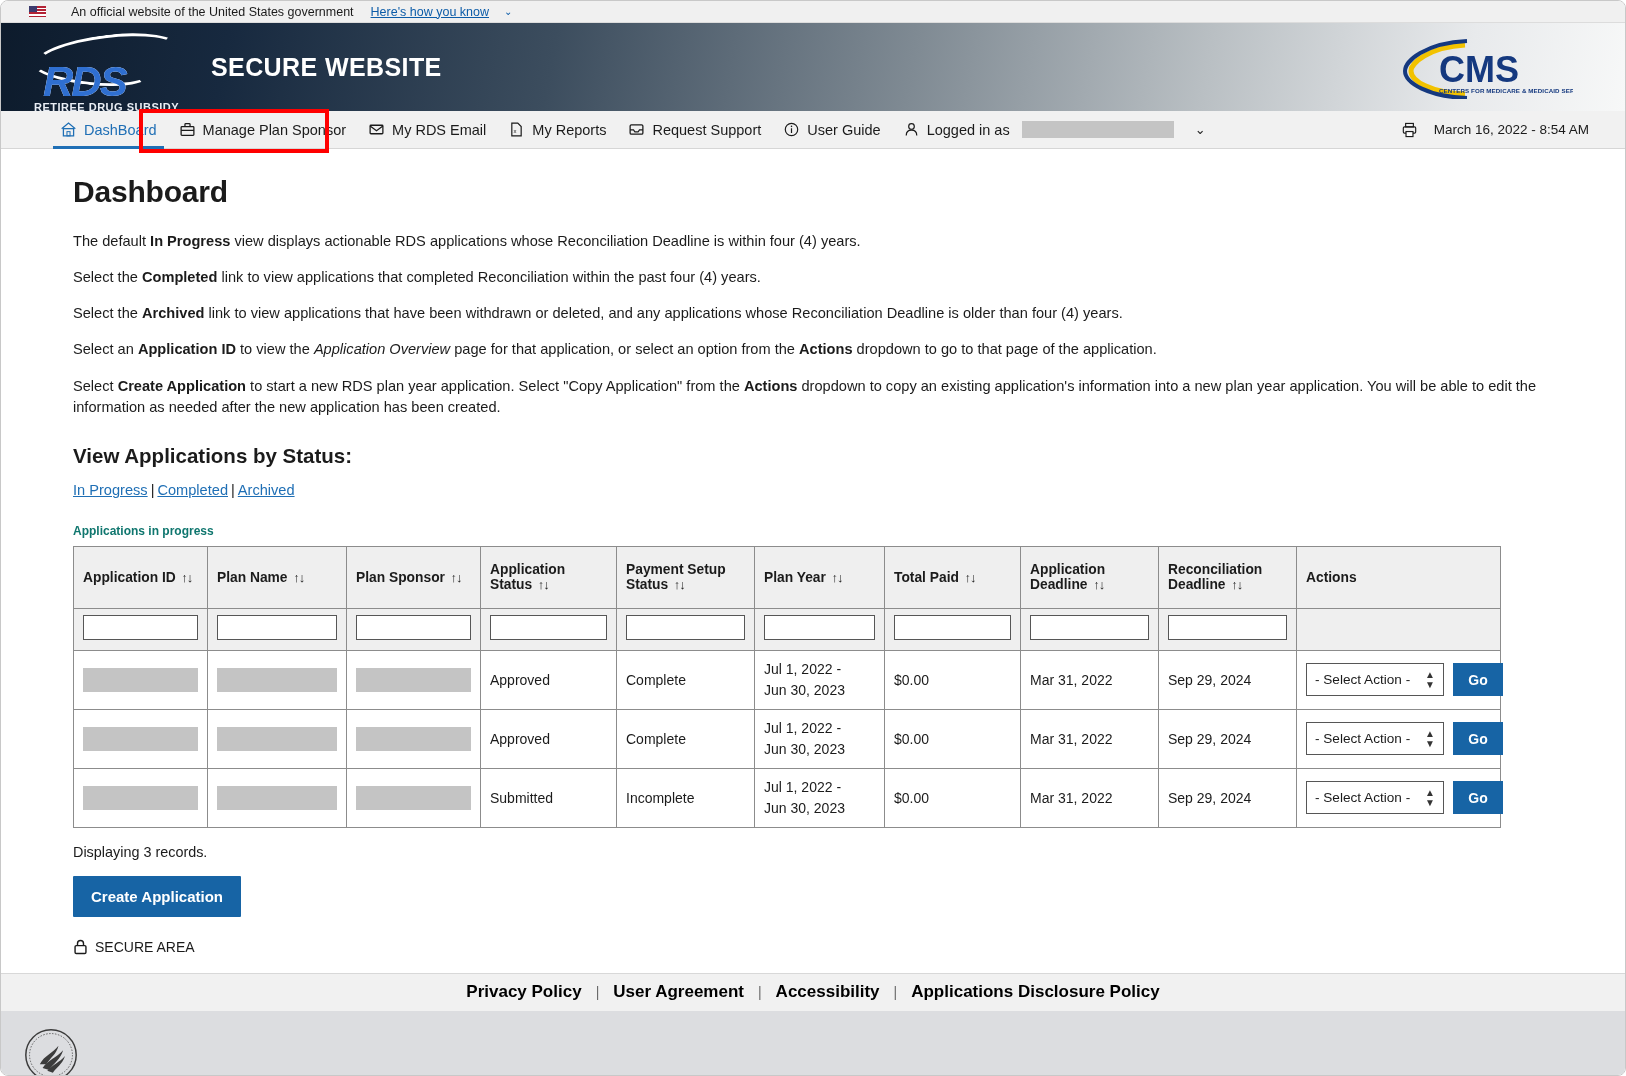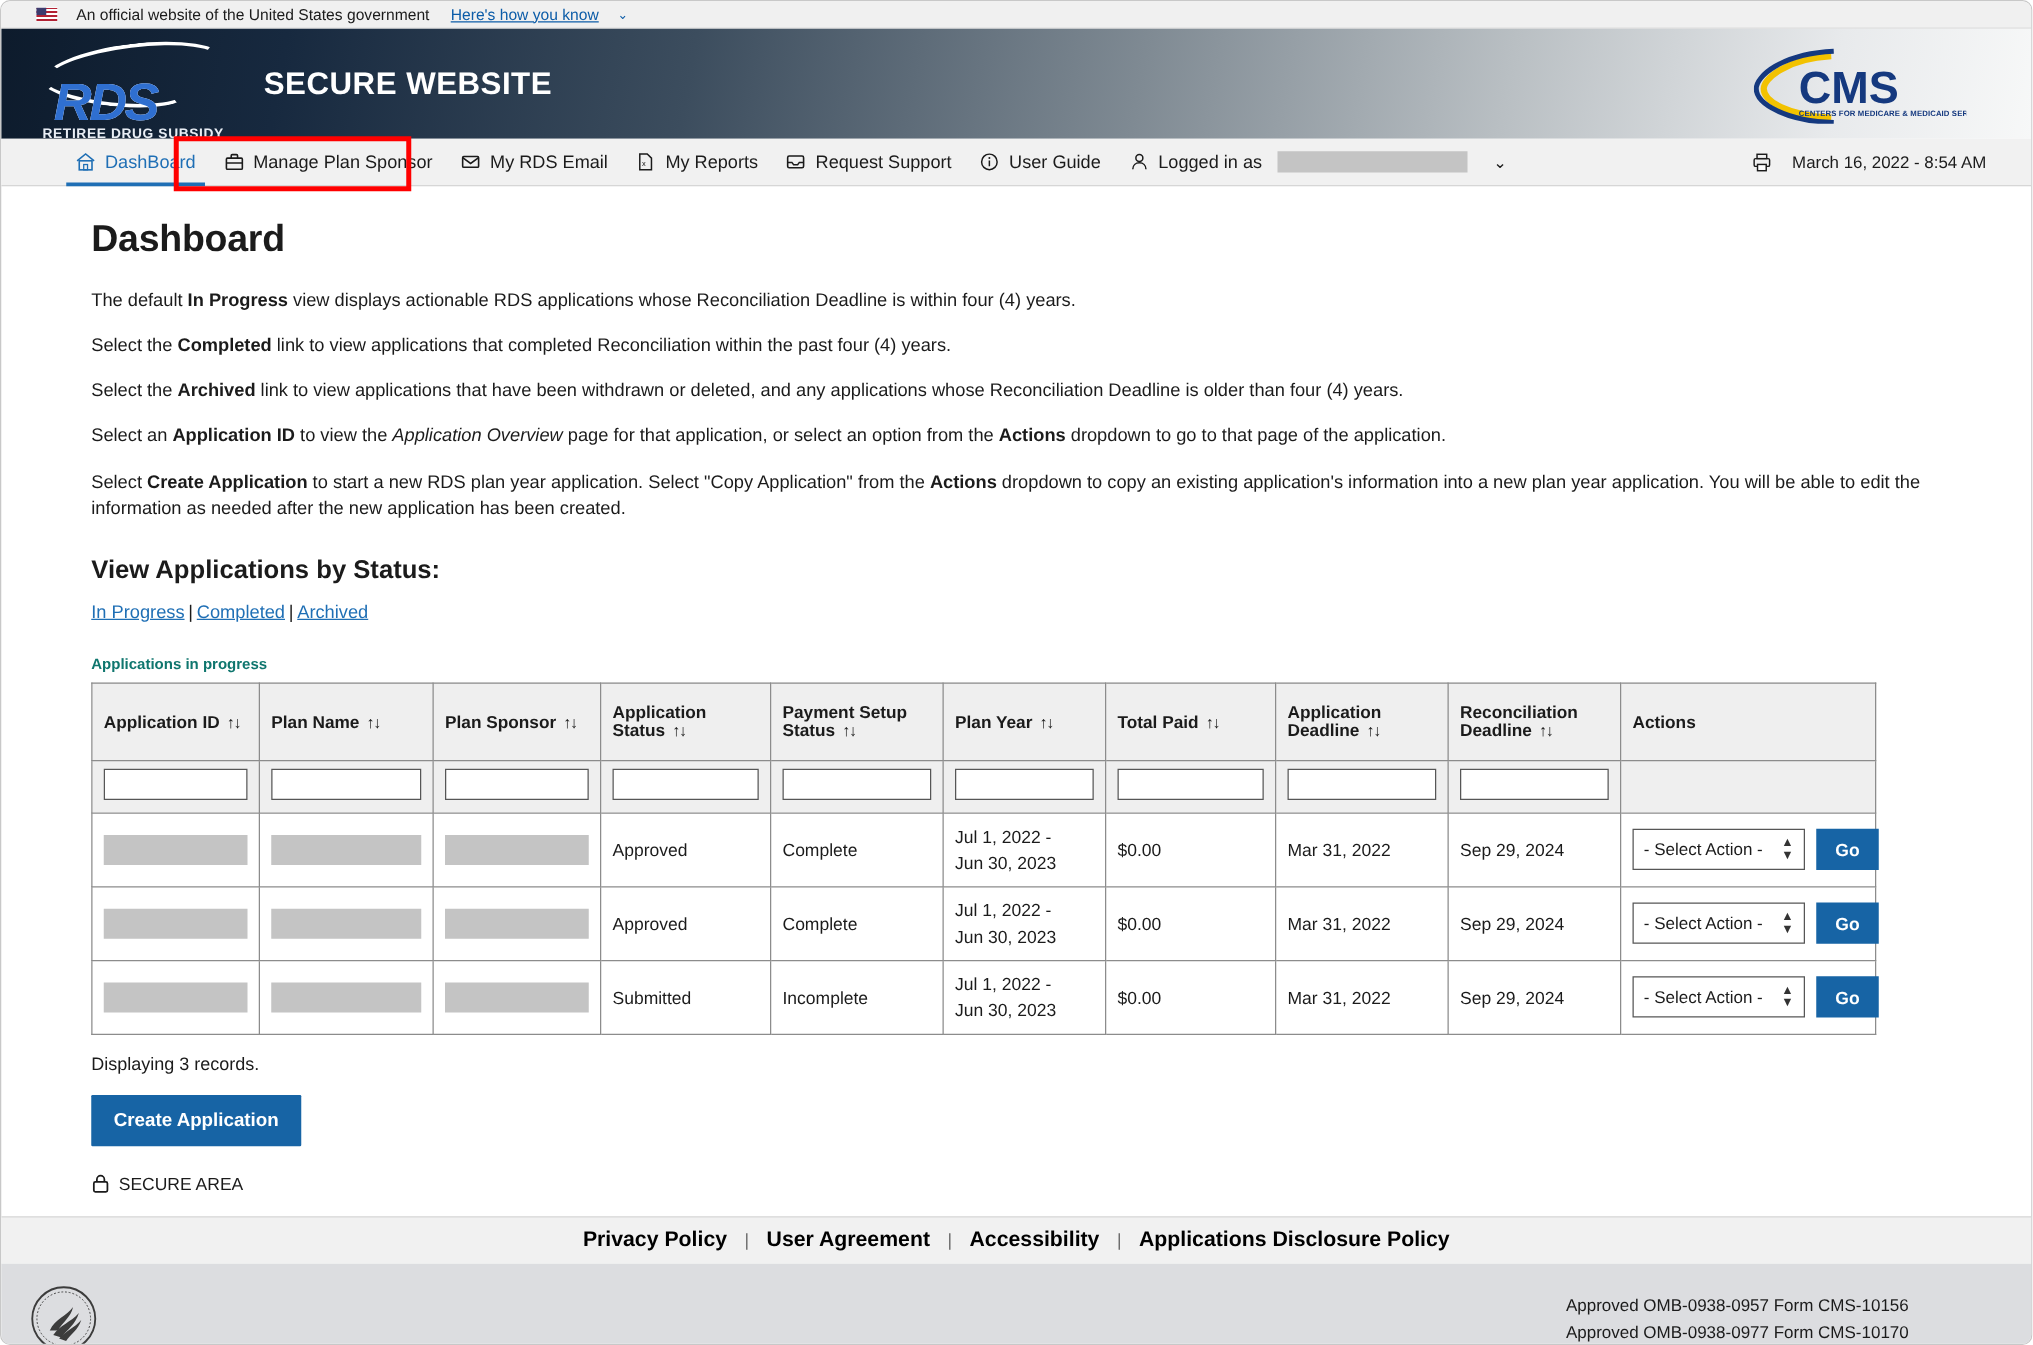--- a/index.html
+++ b/index.html
@@ -34,21 +34,21 @@
     width:17px; height:11px;
     display:inline-block; position:relative;
     background:#fff;
     border:0;
     overflow:hidden;
     flex:0 0 auto;
   }
   .flag-icon .stripes{position:absolute;inset:0;
     background:repeating-linear-gradient(to bottom,#b22234 0 1.6px,#ffffff 1.6px 3.2px);}
   .flag-icon .canton{position:absolute;left:0;top:0;width:8px;height:6px;background:#3c3b6e;}
-  .banner-text{margin-left:8px;}
+  .banner-text{margin-left:18px;}
   .banner-link{color:#0c5ca8;text-decoration:underline;margin-left:10px;font-size:12.5px;cursor:pointer;}
   .banner-chev{margin-left:8px;color:#0c5ca8;font-size:10px;}
 
   
   .masthead{
     position:relative;
     height:88px;
     background:linear-gradient(100deg,#0d1b2c 0%, #17293f 14%, #3c4d5e 34%, #7f8a93 56%, #b9bfc3 74%, #e8eaec 90%, #f7f8f8 100%);
     display:flex; align-items:center;
   }
@@ -535,19 +535,15 @@
     </div>
 
   <div class="footer-bottom">
     <svg class="hhs-seal" viewBox="0 0 60 60">
       <circle cx="30" cy="30" r="27" fill="none" stroke="#3c3c3c" stroke-width="1.6"></circle>
       <path d="M18 40 c5 -10 14 -12 20 -20 c-2 9 -9 13 -13 20" fill="#3c3c3c"></path>
       <path d="M21 44 c6 -9 15 -11 22 -19 c-3 10 -10 14 -15 21" fill="#3c3c3c"></path>
       <path d="M26 47 c6 -7 13 -9 19 -16 c-3 9 -9 12 -13 18" fill="#3c3c3c"></path>
       <circle cx="30" cy="30" r="23" fill="none" stroke="#3c3c3c" stroke-width="0.8" stroke-dasharray="1.6 1.6"></circle>
     </svg>
-    <div class="omb">
-      <div>Approved OMB-0938-0957 Form CMS-10156</div>
-      <div>Approved OMB-0938-0977 Form CMS-10170</div>
-    </div>
   </div>
 
 </div>
 
 </body></html>

